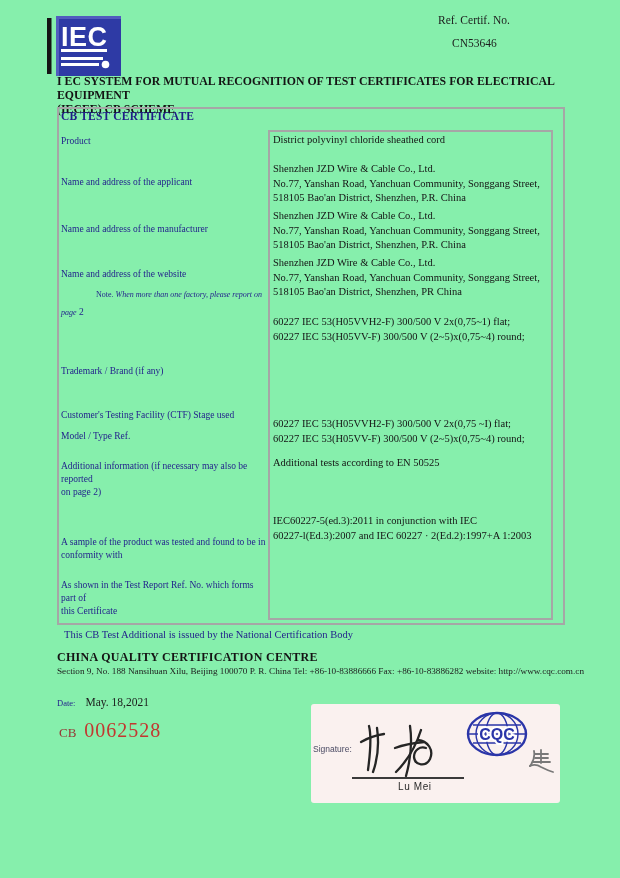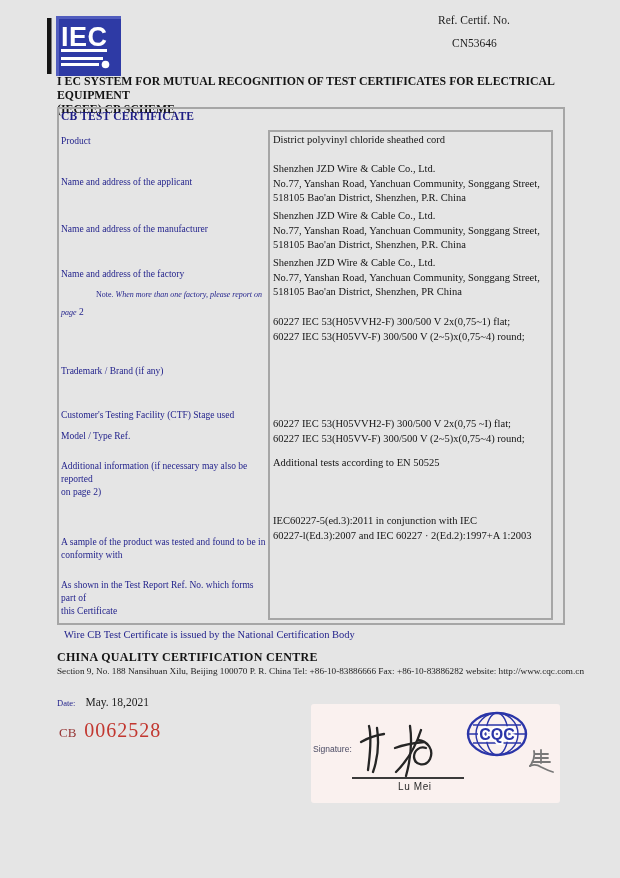--- a/index.html
+++ b/index.html
@@ -1,16 +1,16 @@
 <!DOCTYPE html>
 <html><head>
 <meta charset="utf-8">
 <style>
   html,body{margin:0;padding:0;background:#ffffff;}
-  .page{position:relative;width:620px;height:878px;background:#e5e5e5;overflow:hidden;
+  .page{position:relative;width:620px;height:878px;background:#86efac;overflow:hidden;
         font-family:"Liberation Serif","DejaVu Serif",serif;color:#111;}
   .abs{position:absolute;}
   .lbl{font-size:9.5px;color:#23238c;line-height:13px;white-space:pre-line;}
   .val{font-size:10.5px;color:#141414;line-height:14.5px;white-space:pre-line;}
   .box{border:2px solid #a6a6a6;box-sizing:border-box;background:transparent;}
   .scheme{font-size:11.8px;font-weight:bold;color:#141414;line-height:14px;white-space:pre-line;}
   .certtitle{font-size:11.5px;font-weight:bold;color:#1d1d85;letter-spacing:0.2px;}
   .refline{font-size:11.5px;color:#1c1c1c;}
   .note-sm{font-size:8px;color:#23238c;margin-left:35px;}
   .note-it{font-size:8px;font-style:italic;color:#23238c;}
@@ -51,21 +51,21 @@
 
   <div class="abs box" style="left:57px;top:107px;width:508px;height:518px;"></div>
 
   <div class="abs box" style="left:268px;top:130px;width:285px;height:490px;"></div>
 
   <div class="abs certtitle" style="left:61px;top:110px;">CB TEST CERTIFICATE</div>
 
   <div class="abs lbl" style="left:61px;top:135px;width:205px;">Product</div>
   <div class="abs lbl" style="left:61px;top:176px;width:205px;">Name and address of the applicant</div>
   <div class="abs lbl" style="left:61px;top:223px;width:205px;">Name and address of the manufacturer</div>
-  <div class="abs lbl" style="left:61px;top:268px;width:205px;">Name and address of the factory</div>
+  <div class="abs lbl" style="left:61px;top:268px;width:205px;">Name and address of the website</div>
   <div class="abs" style="left:61px;top:283px;width:210px;">
     <span class="note-sm">Note. </span><span class="note-it">When more than one factory, please report on page</span><span class="note-suffix"> 2</span>
   </div>
   <div class="abs lbl" style="left:61px;top:365px;width:205px;">Trademark / Brand (if any)</div>
   <div class="abs lbl" style="left:61px;top:409px;width:205px;">Customer's Testing Facility (CTF) Stage used</div>
   <div class="abs lbl" style="left:61px;top:430px;width:205px;">Model / Type Ref.</div>
   <div class="abs lbl" style="left:61px;top:460px;width:208px;">Additional information (if necessary may also be reported
 on page 2)</div>
   <div class="abs lbl" style="left:61px;top:536px;width:208px;">A sample of the product was tested and found to be in
 conformity with</div>
@@ -83,21 +83,21 @@
 No.77, Yanshan Road, Yanchuan Community, Songgang Street,
 518105 Bao'an District, Shenzhen, PR China</div>
   <div class="abs val" style="left:273px;top:315px;width:278px;">60227 IEC 53(H05VVH2-F) 300/500 V 2x(0,75~1) flat;
 60227 IEC 53(H05VV-F) 300/500 V (2~5)x(0,75~4) round;</div>
   <div class="abs val" style="left:273px;top:417px;width:278px;">60227 IEC 53(H05VVH2-F) 300/500 V 2x(0,75 ~I) flat;
 60227 IEC 53(H05VV-F) 300/500 V (2~5)x(0,75~4) round;</div>
   <div class="abs val" style="left:273px;top:456px;width:278px;">Additional tests according to EN 50525</div>
   <div class="abs val" style="left:273px;top:514px;width:278px;">IEC60227-5(ed.3):2011 in conjunction with IEC
 60227-l(Ed.3):2007 and IEC 60227 · 2(Ed.2):1997+A 1:2003</div>
 
-  <div class="abs issued" style="left:64px;top:629px;">Wire CB Test Certificate is issued by the National Certification Body</div>
+  <div class="abs issued" style="left:64px;top:629px;">This CB Test Additional is issued by the National Certification Body</div>
 
   <div class="abs ncb" style="left:57px;top:650px;">CHINA QUALITY CERTIFICATION CENTRE</div>
   <div class="abs addr" style="left:57px;top:666px;width:560px;">Section 9, No. 188 Nansihuan Xilu, Beijing 100070 P. R. China Tel: +86-10-83886666 Fax: +86-10-83886282 website: http://www.cqc.com.cn</div>
 
   <div class="abs" style="left:57px;top:692px;">
     <span class="datelbl">Date:</span><span class="dateval">May. 18,2021</span>
   </div>
 
   <div class="abs" style="left:59px;top:719px;">
     <span class="cbpre">CB</span><span class="cbnum">0062528</span>

